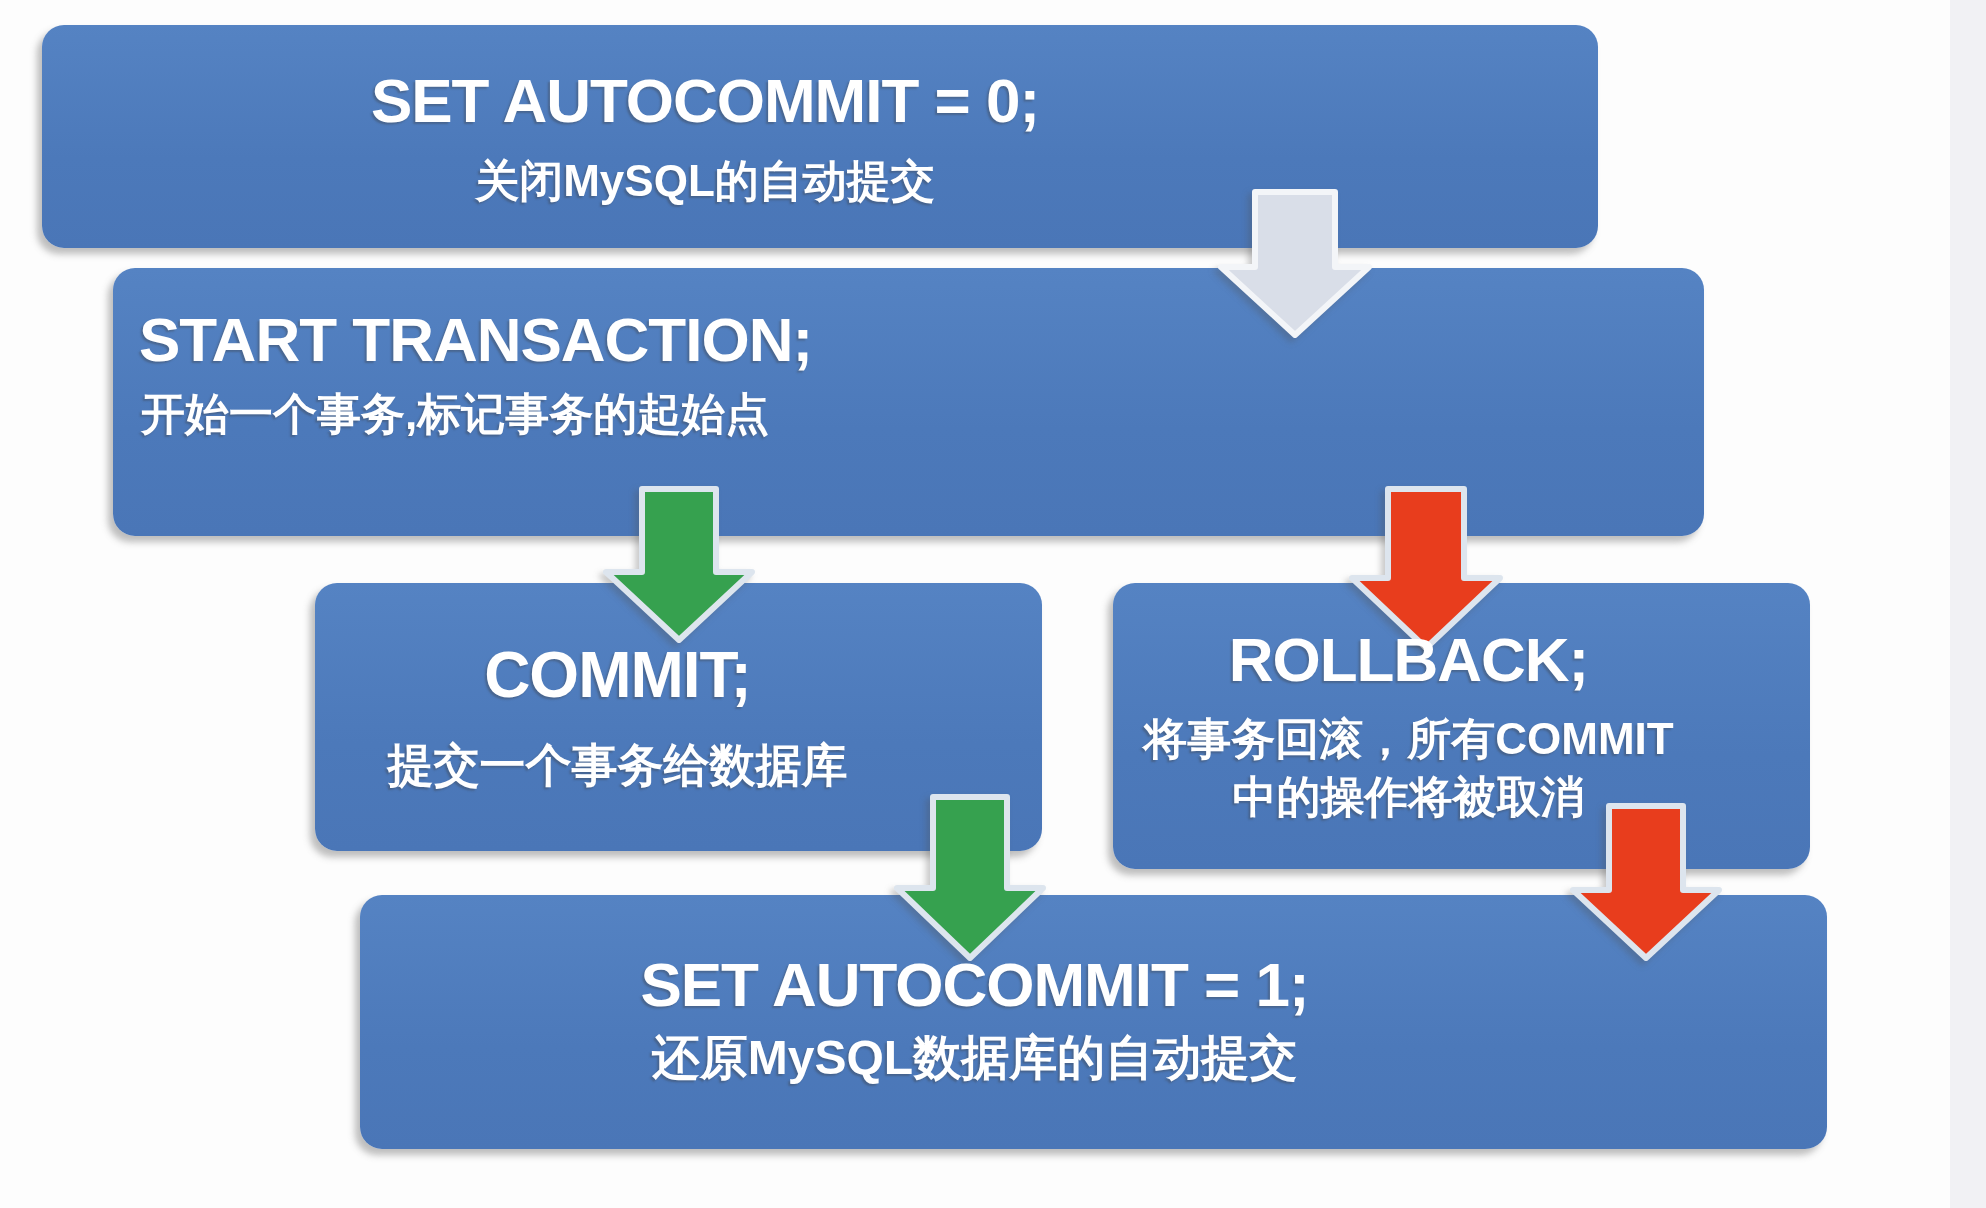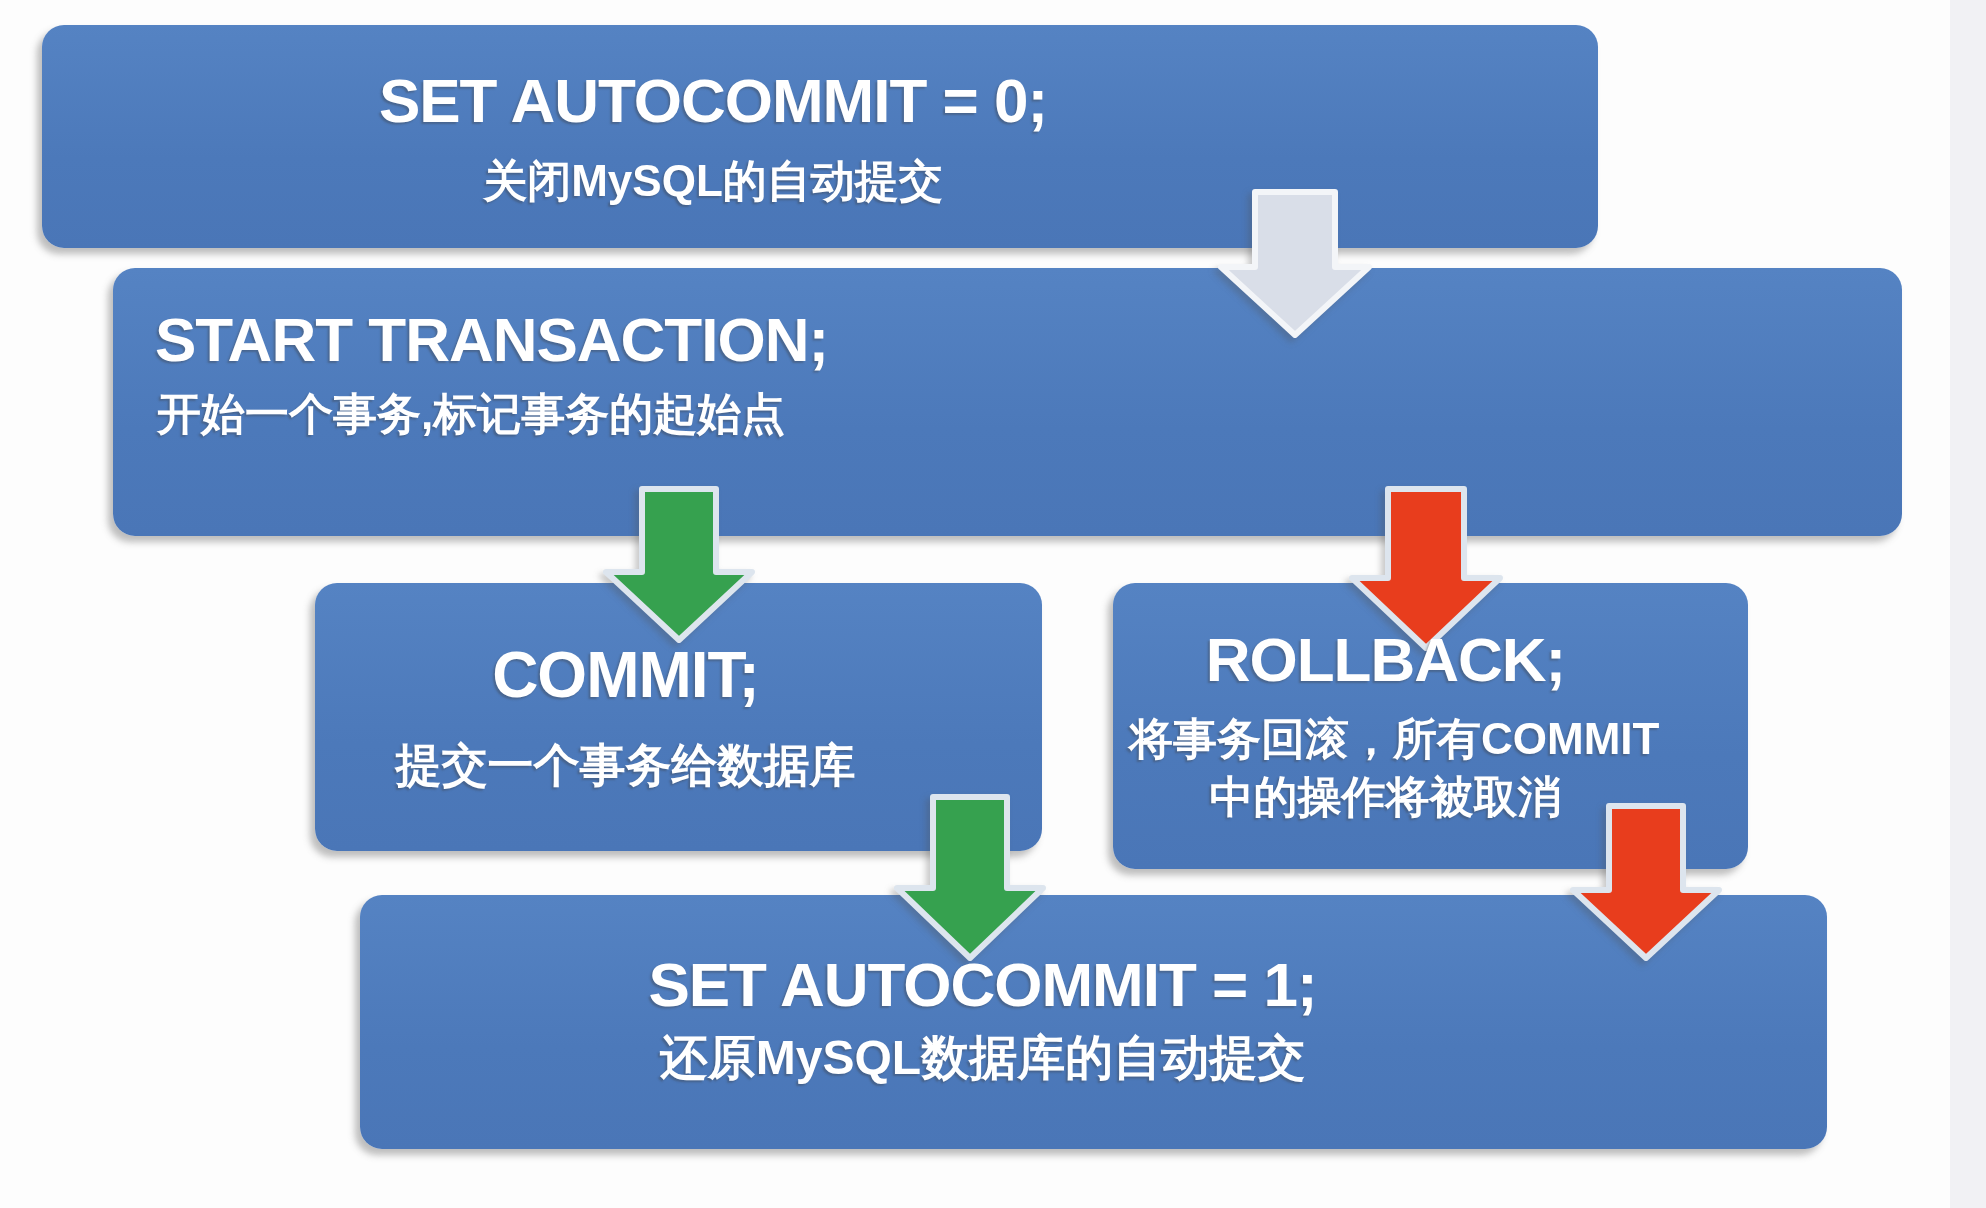--- a/index.html
+++ b/index.html
@@ -26,21 +26,20 @@
     background: linear-gradient(180deg, #5583c3 0%, #4c79ba 60%, #4a76b7 100%);
     border-radius: 22px;
     box-shadow: -5px 6px 7px rgba(110,110,110,0.45);
   }
   .box-text {
     position: absolute;
     z-index: 5;
     color: #ffffff;
     font-weight: 700;
     white-space: nowrap;
-    padding-left: 16px;
   }
   .box-title {
     font-size: 62px;
     line-height: 84px;
     letter-spacing: -1px;
     text-shadow: -2px 2px 2px rgba(60,60,60,0.35);
   }
   .box-subtitle {
     font-size: 44px;
     line-height: 60px;
@@ -48,31 +47,31 @@
   }
   .centered { text-align: center; }
   .leftalign { text-align: left; }
 
   
   #box-autocommit0 { left: 42px; top: 25px; width: 1556px; height: 223px; }
   #box-autocommit0 .box-title    { top: 34px; left: 0; right: 230px; }
   #box-autocommit0 .box-subtitle { top: 126px; left: 0; right: 230px; }
 
   
-  #box-start-transaction { left: 113px; top: 268px; width: 1789px; height: 268px; }
+  #box-start-transaction { left: 113px; top: 268px; width: 1591px; height: 268px; }
   #box-start-transaction .box-title    { top: 30px; left: 26px; right: 0; }
   #box-start-transaction .box-subtitle { top: 116px; left: 28px; right: 0; }
 
   
   #box-commit { left: 315px; top: 583px; width: 727px; height: 268px; }
   #box-commit .box-title    { top: 50px; left: 0; right: 122px; font-size: 64px; }
   #box-commit .box-subtitle { top: 152px; left: 0; right: 122px; font-size: 46px; }
 
   
-  #box-rollback { left: 1113px; top: 583px; width: 635px; height: 286px; }
+  #box-rollback { left: 1113px; top: 583px; width: 697px; height: 286px; }
   #box-rollback .box-title    { top: 35px; left: 0; right: 106px; }
   #box-rollback .box-subtitle { top: 127px; left: 0; right: 106px; line-height: 58px; }
 
   
   #box-autocommit1 { left: 360px; top: 895px; width: 1467px; height: 254px; }
   #box-autocommit1 .box-title    { top: 48px; left: 0; right: 238px; }
   #box-autocommit1 .box-subtitle { top: 133px; left: 0; right: 238px; font-size: 48px; }
 
   #arrow-layer {
     position: absolute;

